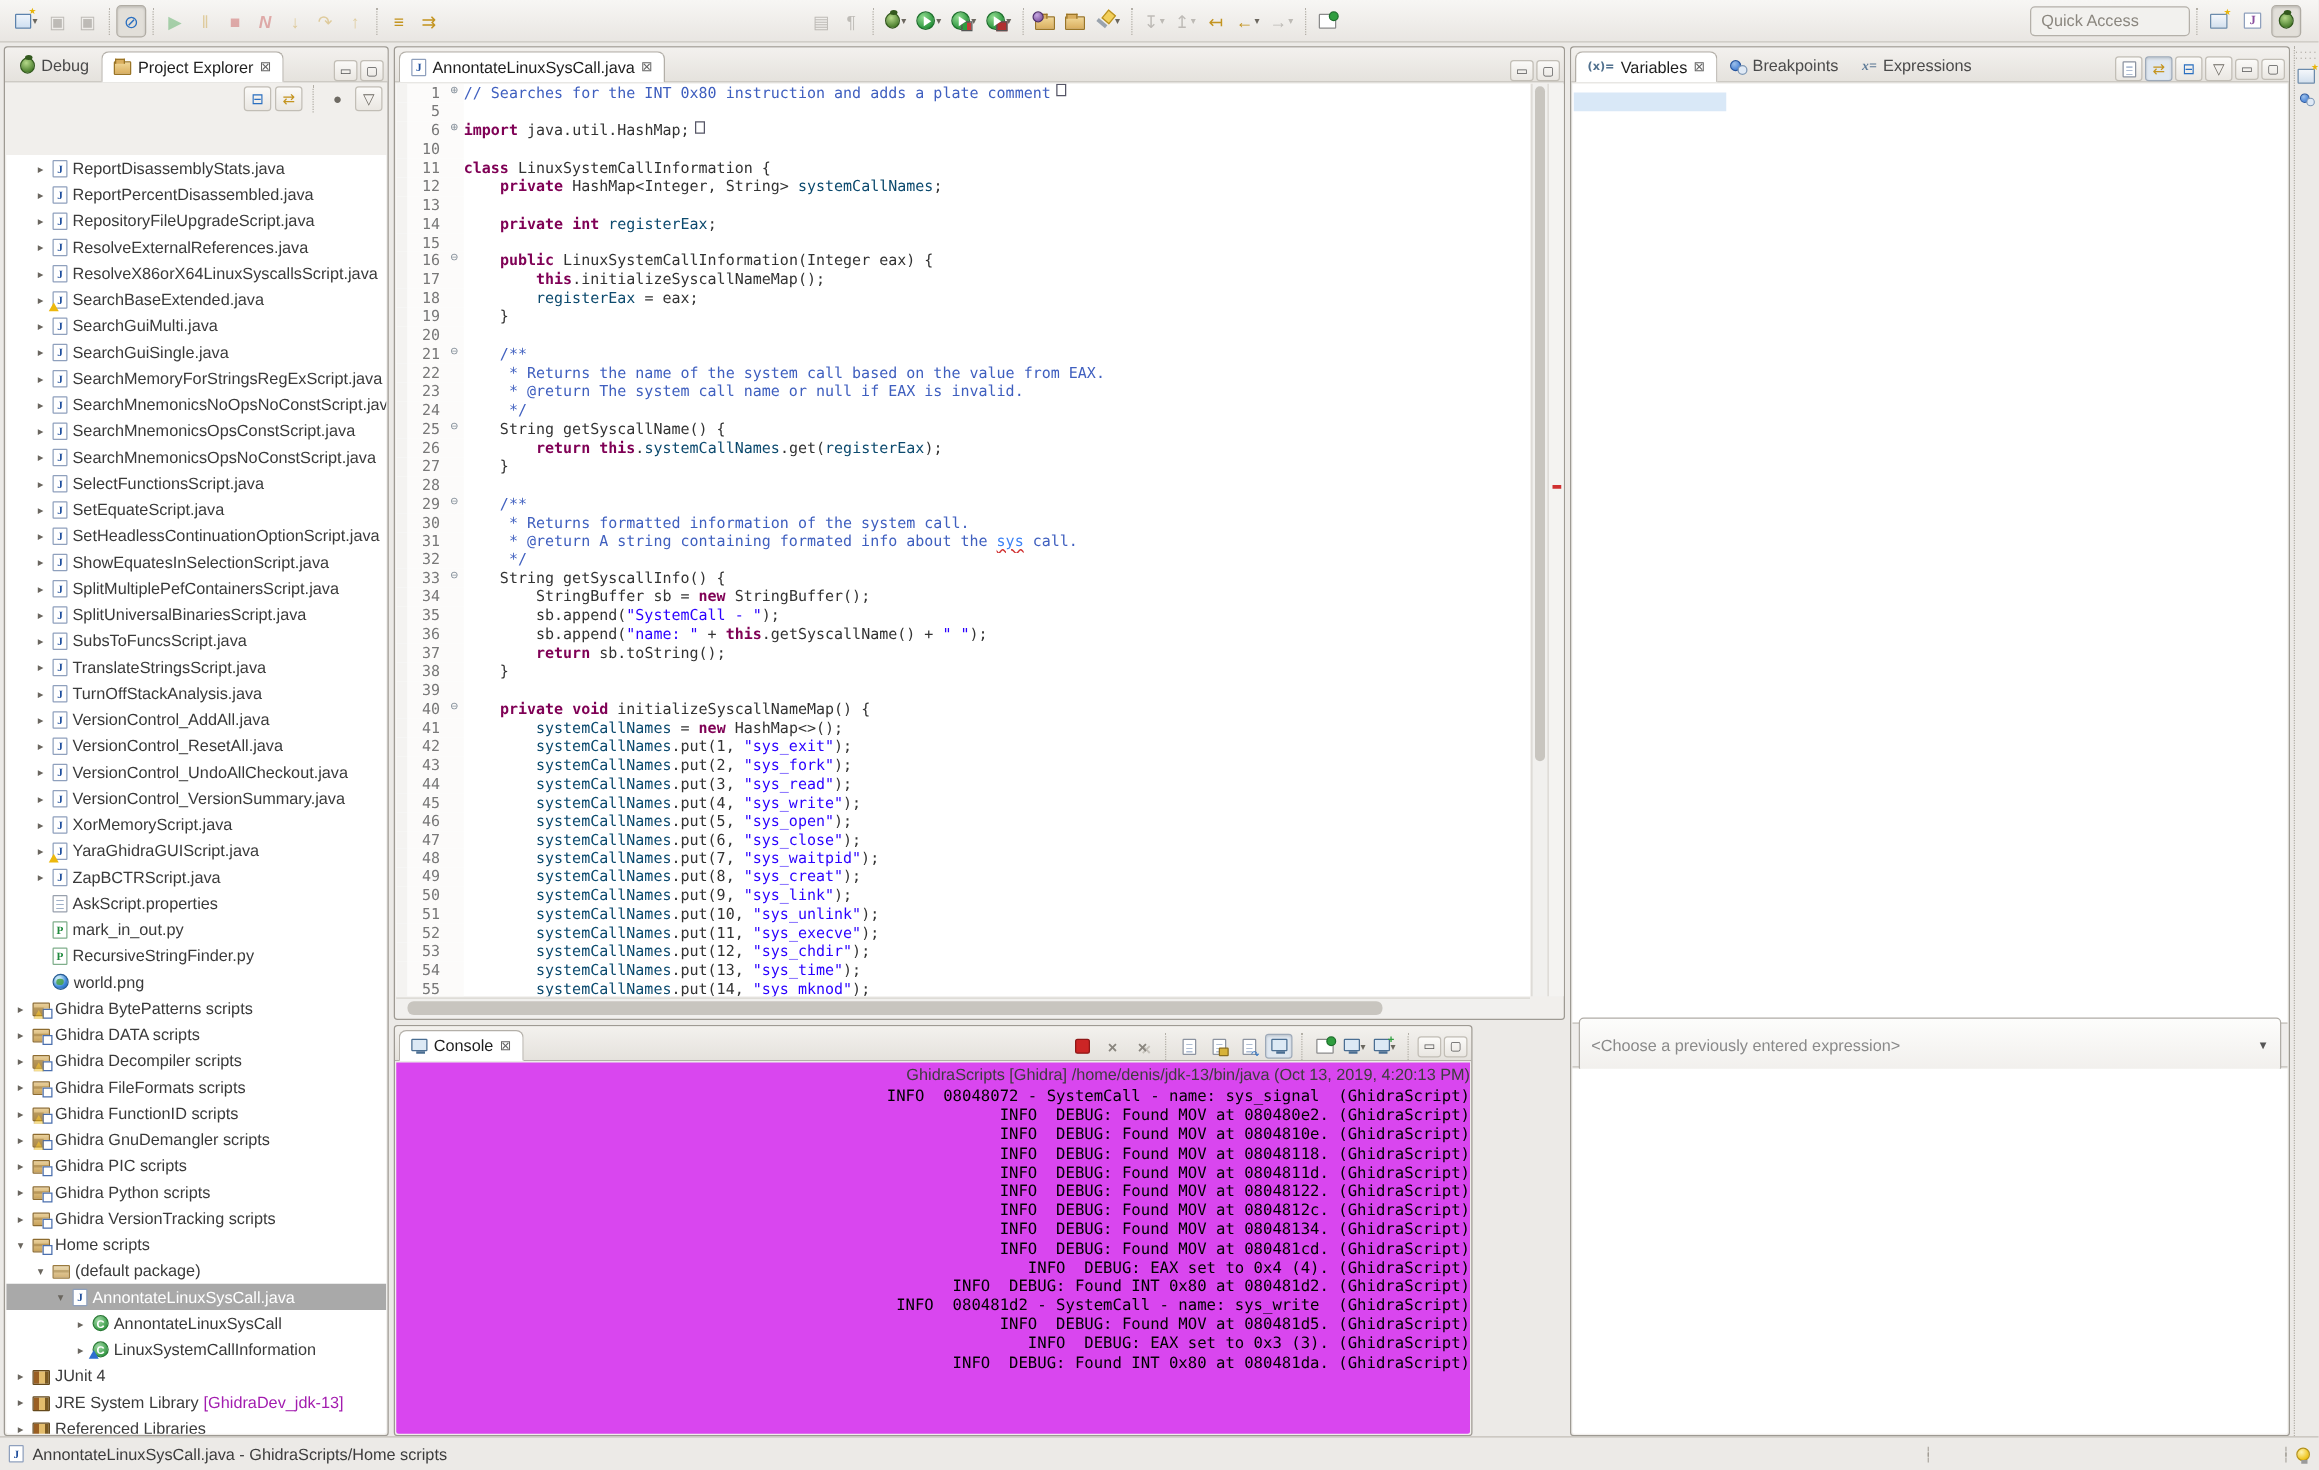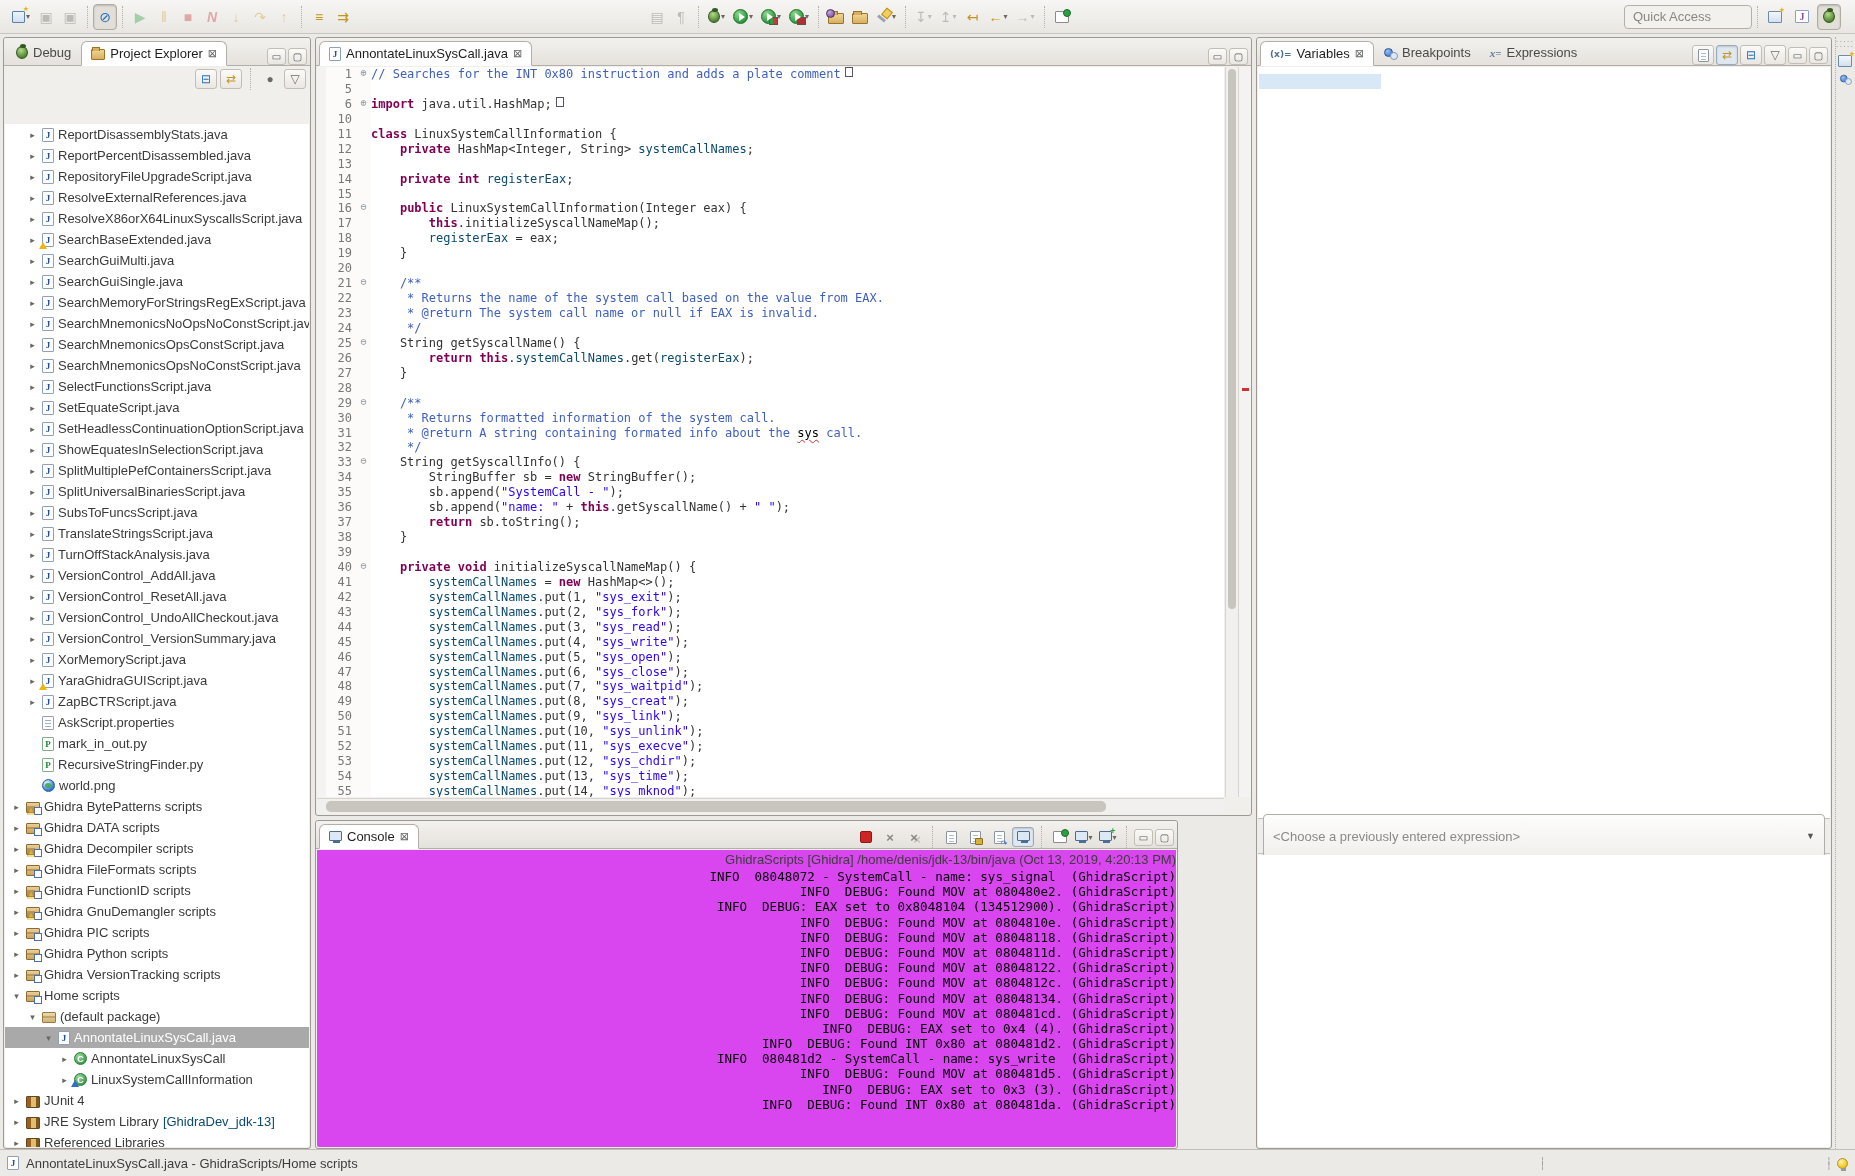--- a/index.html
+++ b/index.html
@@ -79,21 +79,21 @@
   .vtbtn { width:22px; height:20px; display:flex; align-items:center; justify-content:center; border:1px solid #c2beb6; border-radius:3px; background:linear-gradient(#fbfaf8,#eae7e2); font-size:12px; color:#4c6f9e;}
   .vtbtn.flat{ border-color:transparent; background:transparent; }
   .vtbtn.pressed{ border-color:#9da9b8; background:#dfe7f0; box-shadow:inset 0 1px 2px rgba(0,0,0,.15);}
 
   
   #lp-toolbar { height:25px; display:flex; align-items:center; justify-content:flex-end; gap:3px; padding:0 4px; }
   #tree { position:absolute; left:1px; right:1px; top:86px; bottom:1px; background:#fff; overflow:hidden; border-radius:0 0 2px 2px;}
   .titem { height:21px; display:flex; align-items:center; gap:4px; font-size:13px; color:#3a3a3a; white-space:nowrap; padding-right:4px;}
   .titem.sel { background:#a9a9a9; color:#fff; }
   .arrow { width:11px; flex:none; font-size:9px; color:#6a665f; text-align:center; }
-  .sfx { color:#0c4a6e; }
+  .sfx { color:#a21caf; }
 
   
   .ic-java{width:12px;height:14px;background:#fff;border:1px solid #8fa0bd;border-radius:1px}
   .ic-java::after{content:"J";position:absolute;inset:0;display:flex;align-items:center;justify-content:center;font:bold 9px "Liberation Serif",serif;color:#1f4e9c}
   .ov-warn::before{content:"";position:absolute;left:-4px;bottom:-3px;width:0;height:0;border-left:4px solid transparent;border-right:4px solid transparent;border-bottom:7px solid #edb80c;z-index:2}
   .ic-props{width:12px;height:14px;background:#fff;border:1px solid #98a0ad;border-radius:1px}
   .ic-props::after{content:"";position:absolute;left:2px;right:2px;top:3px;height:8px;background:repeating-linear-gradient(#9fb0c8 0 1px,transparent 1px 3px)}
   .ic-py{width:12px;height:14px;background:#fff;border:1px solid #7fae8b;border-radius:1px}
   .ic-py::after{content:"P";position:absolute;inset:0;display:flex;align-items:center;justify-content:center;font:bold 9px "Liberation Serif",serif;color:#1e8a3c}
   .ic-globe{width:13px;height:13px;border-radius:50%;background:radial-gradient(circle at 35% 30%,#bfe3f7 0 18%,#3c86d8 60%,#1d5fae);border:1px solid #2a5d93}
@@ -116,21 +116,21 @@
   .ic-expr{font:italic bold 11px "Liberation Serif",serif;color:#5d7priv}
   .ic-expr{color:#5d7a96}
 
   
   #code { position:absolute; left:1px; right:27px; top:29px; bottom:18px; background:#fff; overflow:hidden; }
   .cl { display:flex; height:14.95px; line-height:14.95px; font:12px "DejaVu Sans Mono",monospace; white-space:pre; }
   .ann { width:9px; background:#f4f3f1; flex:none; }
   .ln { width:30px; flex:none; text-align:right; padding-right:4px; color:#787878; background:#fcfbfa; }
   .fold { width:15px; flex:none; text-align:center; color:#8a949e; font-size:10px; background:#fcfbfa; }
   .k{color:#7f0055;font-weight:bold} .s{color:#2a00ff} .c{color:#3f5fbf} .f{color:#0c4a6e}
-  .e{color:#000000; text-decoration:underline wavy #d03030 1px; text-underline-offset:2px;}
+  .e{color:#3b82f6; text-decoration:underline wavy #d03030 1px; text-underline-offset:2px;}
   .fbox{display:inline-block;width:8px;height:10px;border:1px solid #556;margin-left:4px;vertical-align:-1px;background:#fff}
   #ed-vscroll{position:absolute; right:13px; top:29px; width:13px; bottom:18px; background:#f1f0ee; border-left:1px solid #d8d5d0;}
   #ed-vscroll::after{content:"";position:absolute;left:2px;right:2px;top:2px;height:74%;background:#c8c5bf;border-radius:5px;}
   #ed-ruler{position:absolute; right:0; top:29px; width:13px; bottom:18px; background:#f4f3f1; border-left:1px solid #d8d5d0;}
   .rmark{position:absolute;left:3px;width:7px;height:3px;}
   #ed-hscroll{position:absolute; left:1px; right:27px; bottom:1px; height:16px; background:#f1f0ee; border-top:1px solid #d8d5d0;}
   #ed-hscroll::after{content:"";position:absolute;top:2px;bottom:2px;left:1%;width:86%;background:#c8c5bf;border-radius:5px;}
 
   
   #console-body { position:absolute; left:1px; right:1px; top:29px; bottom:1px; background:#d946ef; overflow:hidden; padding:2px 0 0 6px; border-radius:0 0 2px 2px;text-align:right;}
@@ -671,21 +671,20 @@
         <span class="tsep"></span>
         <span class="wb">▭</span>
         <span class="wb">▢</span>
       </div>
   </div>
   <div id="console-body">
     <div id="console-title">GhidraScripts [Ghidra] /home/denis/jdk-13/bin/java (Oct 13, 2019, 4:20:13 PM)</div>
     <div id="console-lines">
         <div class="conline">INFO  08048072 - SystemCall - name: sys_signal  (GhidraScript)</div>
         <div class="conline">INFO  DEBUG: Found MOV at 080480e2. (GhidraScript)</div>
-        <div class="conline">INFO  DEBUG: EAX set to 0x8048104 (134512900). (GhidraScript)</div>
         <div class="conline">INFO  DEBUG: Found MOV at 0804810e. (GhidraScript)</div>
         <div class="conline">INFO  DEBUG: Found MOV at 08048118. (GhidraScript)</div>
         <div class="conline">INFO  DEBUG: Found MOV at 0804811d. (GhidraScript)</div>
         <div class="conline">INFO  DEBUG: Found MOV at 08048122. (GhidraScript)</div>
         <div class="conline">INFO  DEBUG: Found MOV at 0804812c. (GhidraScript)</div>
         <div class="conline">INFO  DEBUG: Found MOV at 08048134. (GhidraScript)</div>
         <div class="conline">INFO  DEBUG: Found MOV at 080481cd. (GhidraScript)</div>
         <div class="conline">INFO  DEBUG: EAX set to 0x4 (4). (GhidraScript)</div>
         <div class="conline">INFO  DEBUG: Found INT 0x80 at 080481d2. (GhidraScript)</div>
         <div class="conline">INFO  080481d2 - SystemCall - name: sys_write  (GhidraScript)</div>

